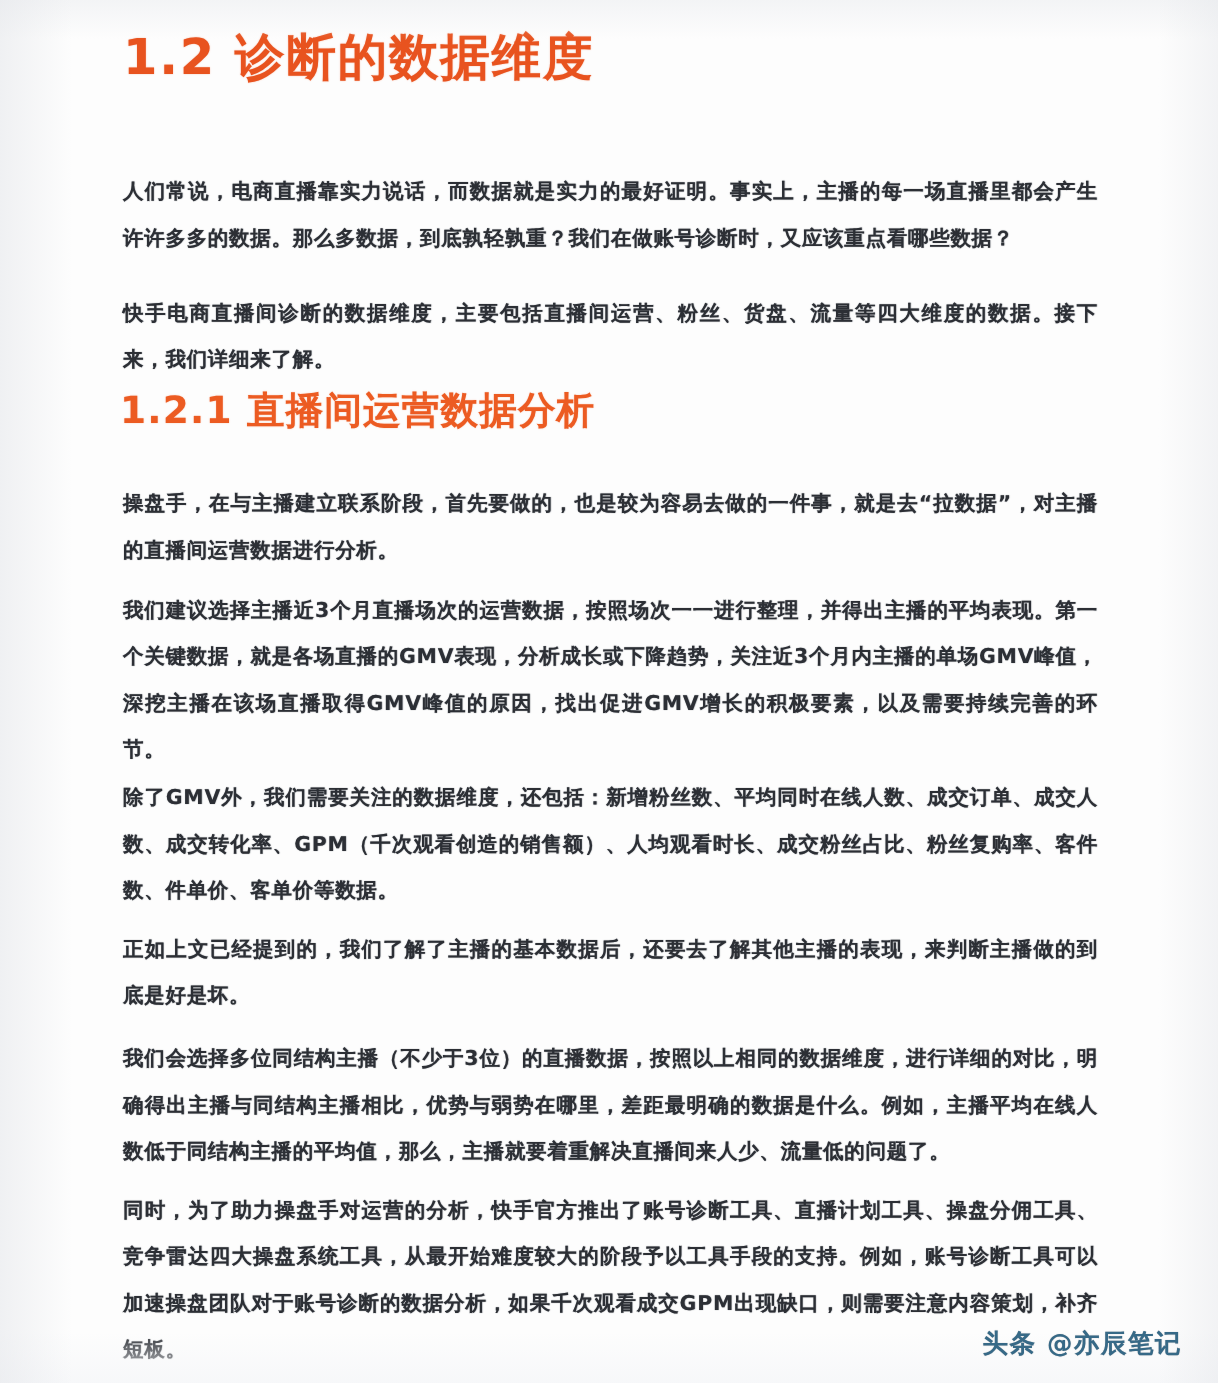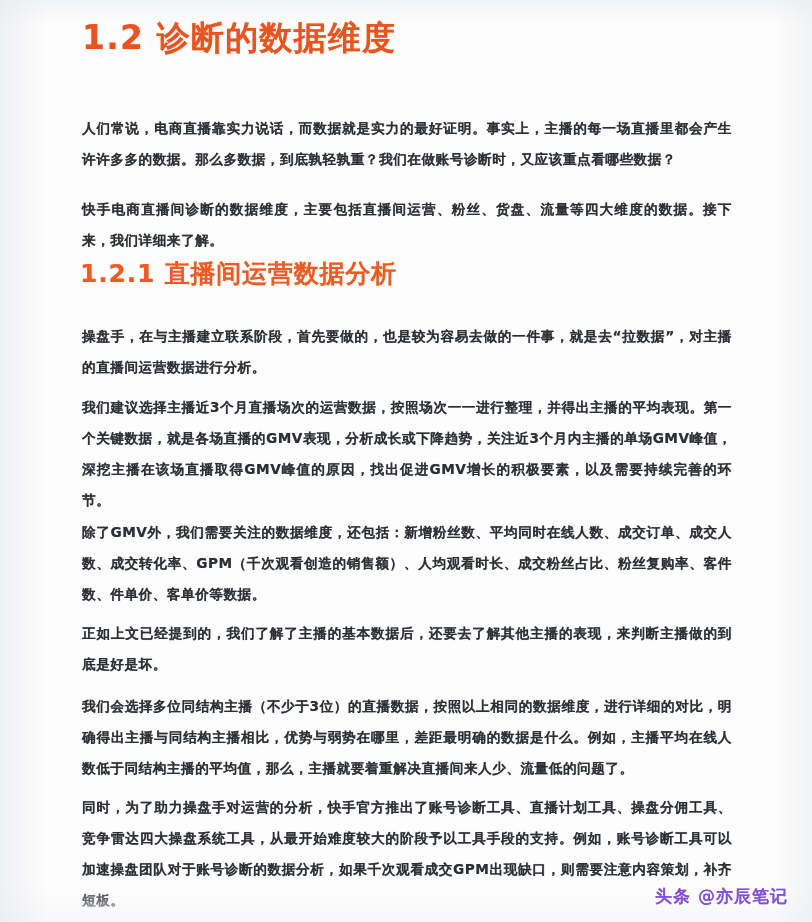--- a/index.html
+++ b/index.html
@@ -97,21 +97,21 @@
   .para.p6 { top: 604px; }
   .para.p7 { top: 677px; }
   .para.p8 { top: 778px; }
 
   .watermark {
     position: absolute;
     right: 24px;
     bottom: 14px;
     font-size: 17px;
     line-height: 24px;
-    color: #6d28d9;
+    color: #0c4a6e;
     font-weight: 700;
     letter-spacing: 1px;
     opacity: 0.82;
     z-index: 5;
     white-space: nowrap;
     text-shadow: 0 0 0.6px rgba(60,64,72,0.5);
   }
 
   .bottom-fade {
     position: absolute;

